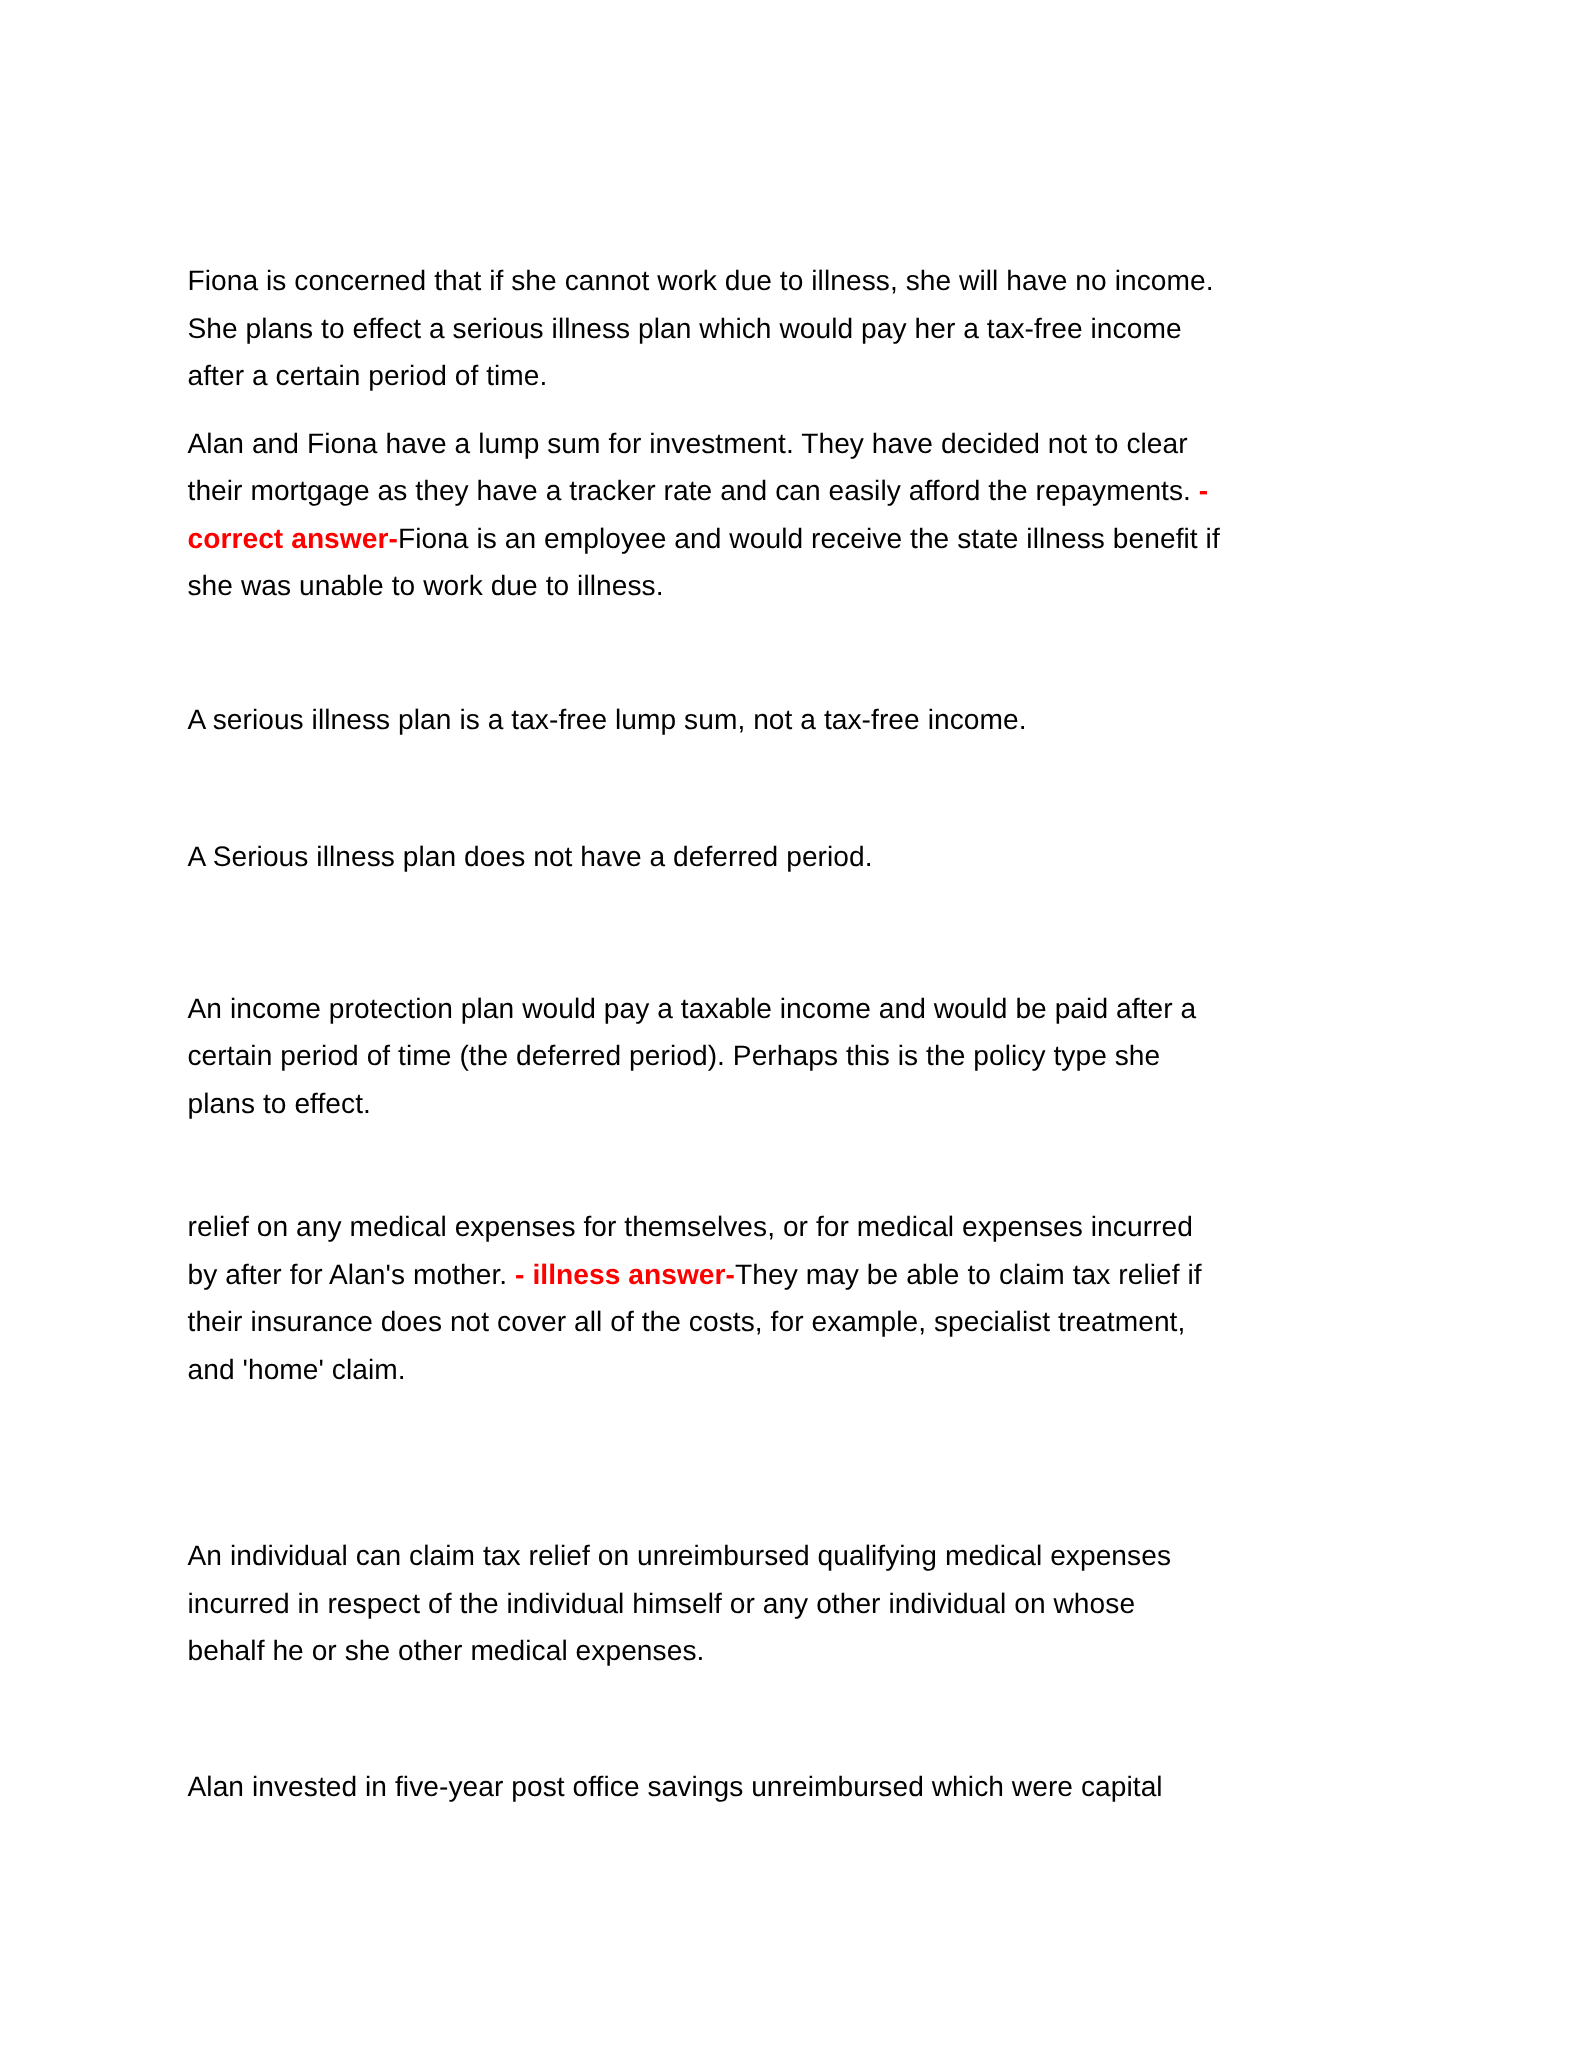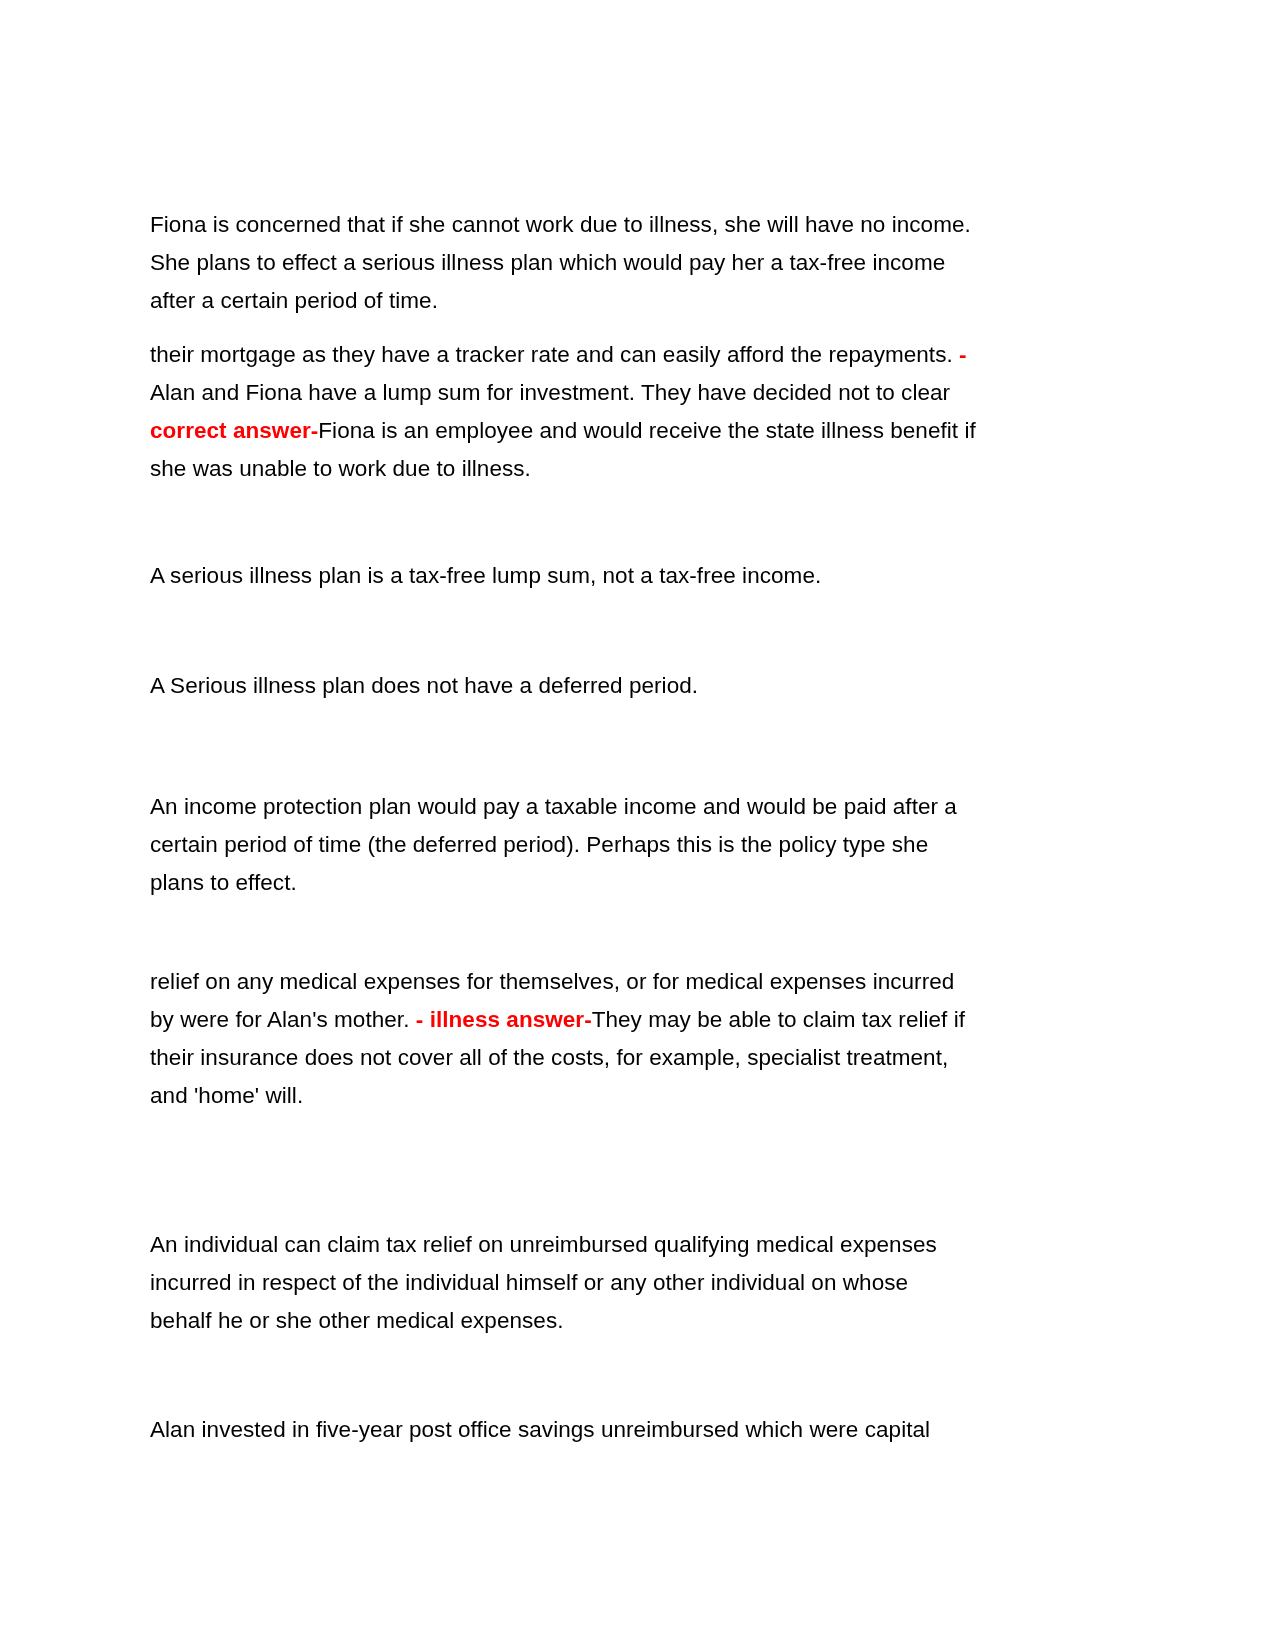--- a/index.html
+++ b/index.html
@@ -23,45 +23,45 @@
 
 <div class="page">
 
   <div class="para" style="top:206px">
     <span class="line"><span>Fiona is concerned that if she cannot work due to illness, she will have no income.</span></span>
     <span class="line"><span>She plans to effect a serious illness plan which would pay her a tax-free income</span></span>
     <span class="line"><span>after a certain period of time.</span></span>
   </div>
 
   <div class="para" style="top:336px">
+    <span class="line"><span>Alan and Fiona have a lump sum for investment. They have decided not to clear</span></span>
     <span class="line"><span style="white-space:pre">their mortgage as they have a tracker rate and can easily afford the repayments. </span><span class="red">-</span></span>
-    <span class="line"><span>Alan and Fiona have a lump sum for investment. They have decided not to clear</span></span>
     <span class="line"><span class="red">correct answer-</span><span>Fiona is an employee and would receive the state illness benefit if</span></span>
     <span class="line"><span>she was unable to work due to illness.</span></span>
   </div>
 
   <div class="para" style="top:557px">
     <span class="line"><span>A serious illness plan is a tax-free lump sum, not a tax-free income.</span></span>
   </div>
 
   <div class="para" style="top:667px">
     <span class="line"><span>A Serious illness plan does not have a deferred period.</span></span>
   </div>
 
   <div class="para" style="top:788px">
     <span class="line"><span>An income protection plan would pay a taxable income and would be paid after a</span></span>
     <span class="line"><span>certain period of time (the deferred period). Perhaps this is the policy type she</span></span>
     <span class="line"><span>plans to effect.</span></span>
   </div>
 
   <div class="para" style="top:963px">
     <span class="line"><span>relief on any medical expenses for themselves, or for medical expenses incurred</span></span>
-    <span class="line"><span style="white-space:pre">by were for Alan's mother. </span><span class="red">- illness answer-</span><span>They may be able to claim tax relief if</span></span>
+    <span class="line"><span style="white-space:pre">by after for Alan's mother. </span><span class="red">- illness answer-</span><span>They may be able to claim tax relief if</span></span>
     <span class="line"><span>their insurance does not cover all of the costs, for example, specialist treatment,</span></span>
-    <span class="line"><span>and 'home' will.</span></span>
+    <span class="line"><span>and 'home' claim.</span></span>
   </div>
 
   <div class="para" style="top:1226px">
     <span class="line"><span>An individual can claim tax relief on unreimbursed qualifying medical expenses</span></span>
     <span class="line"><span>incurred in respect of the individual himself or any other individual on whose</span></span>
     <span class="line"><span>behalf he or she other medical expenses.</span></span>
   </div>
 
   <div class="para" style="top:1411px">
     <span class="line"><span>Alan invested in five-year post office savings unreimbursed which were capital</span></span>

